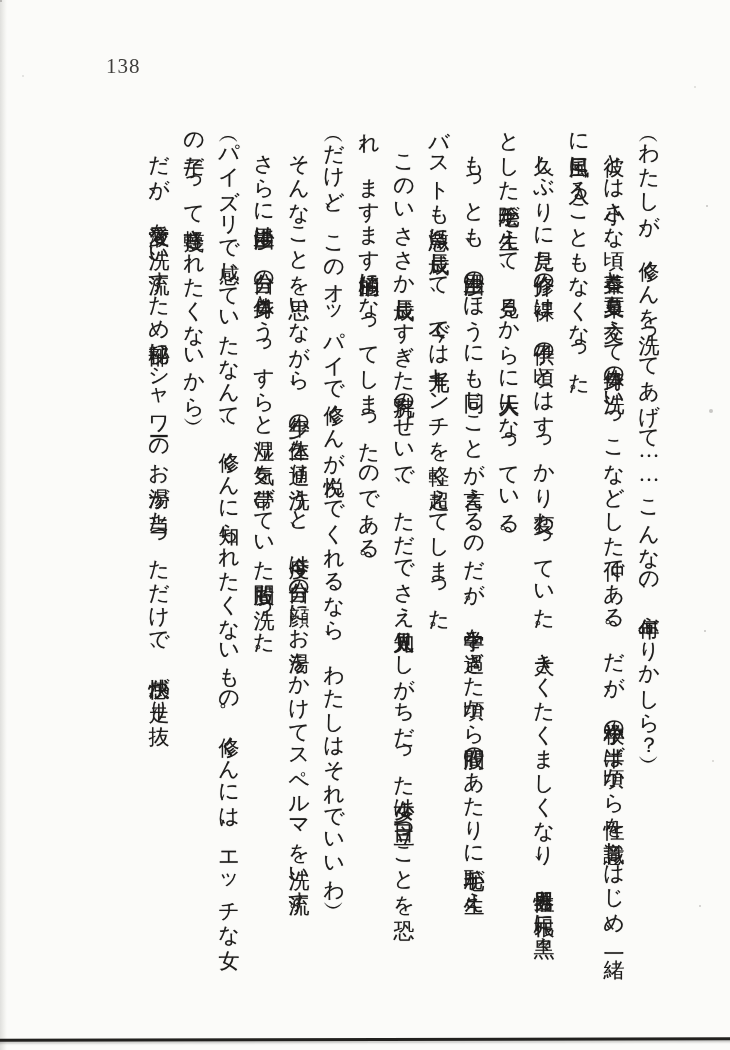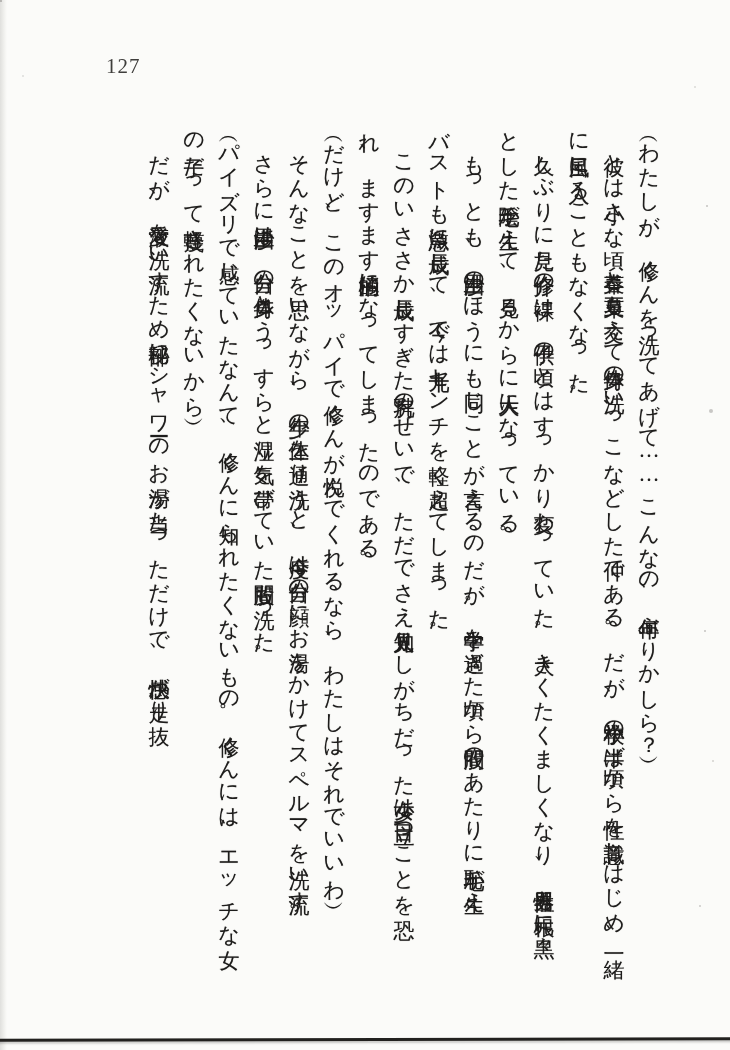--- a/index.html
+++ b/index.html
@@ -65,21 +65,21 @@
   }
 </style>
 </head>
 <body>
 
 <div class="scan-page">
 
   <div class="edge-left"></div>
   <div class="speckles"></div>
 
-  <div class="page-number">127</div>
+  <div class="page-number">138</div>
 
   <div class="text-block">
     <p class="ind-half">（わたしが、修くんを洗ってあげて……こんなの、何年ぶりかしら？）</p>
     <p class="ind-full">彼とは小さな頃、春菜と夏菜も交えて身体の洗いっこなどした仲である。だが、小学校の半ば頃から性を意識しはじめ、一緒に風呂に入ることもなくなった。</p>
     <p class="ind-full">久しぶりに見た修介の裸は、子供の頃とはすっかり変わっていた。大きくたくましくなり、男性器も根元に黒々とした陰毛が生えて、見るからに大人になっている。</p>
     <p class="ind-full">もっとも、沙由里のほうにも同じことが言えるのだが。中学を過ぎた頃から股間のあたりに恥毛が生え、バストも急激に成長して、今では九十センチを軽く超えてしまった。</p>
     <p class="ind-full">このいささか成長しすぎた乳房のせいで、ただでさえ人見知りしがちだった少女は目立つことを恐れ、ますます消極的になってしまったのである。</p>
     <p class="ind-half">（だけど、このオッパイで修くんが悦んでくれるなら、わたしはそれでいいわ）</p>
     <p class="ind-full">そんなことを思いながら、少年の体を一通り洗うと、今度は自分の顔にお湯をかけてスペルマを洗い流す。</p>
     <p class="ind-full">さらに沙由里は、自分の身体とうっすらと湿り気を帯びていた股間も洗った。</p>

